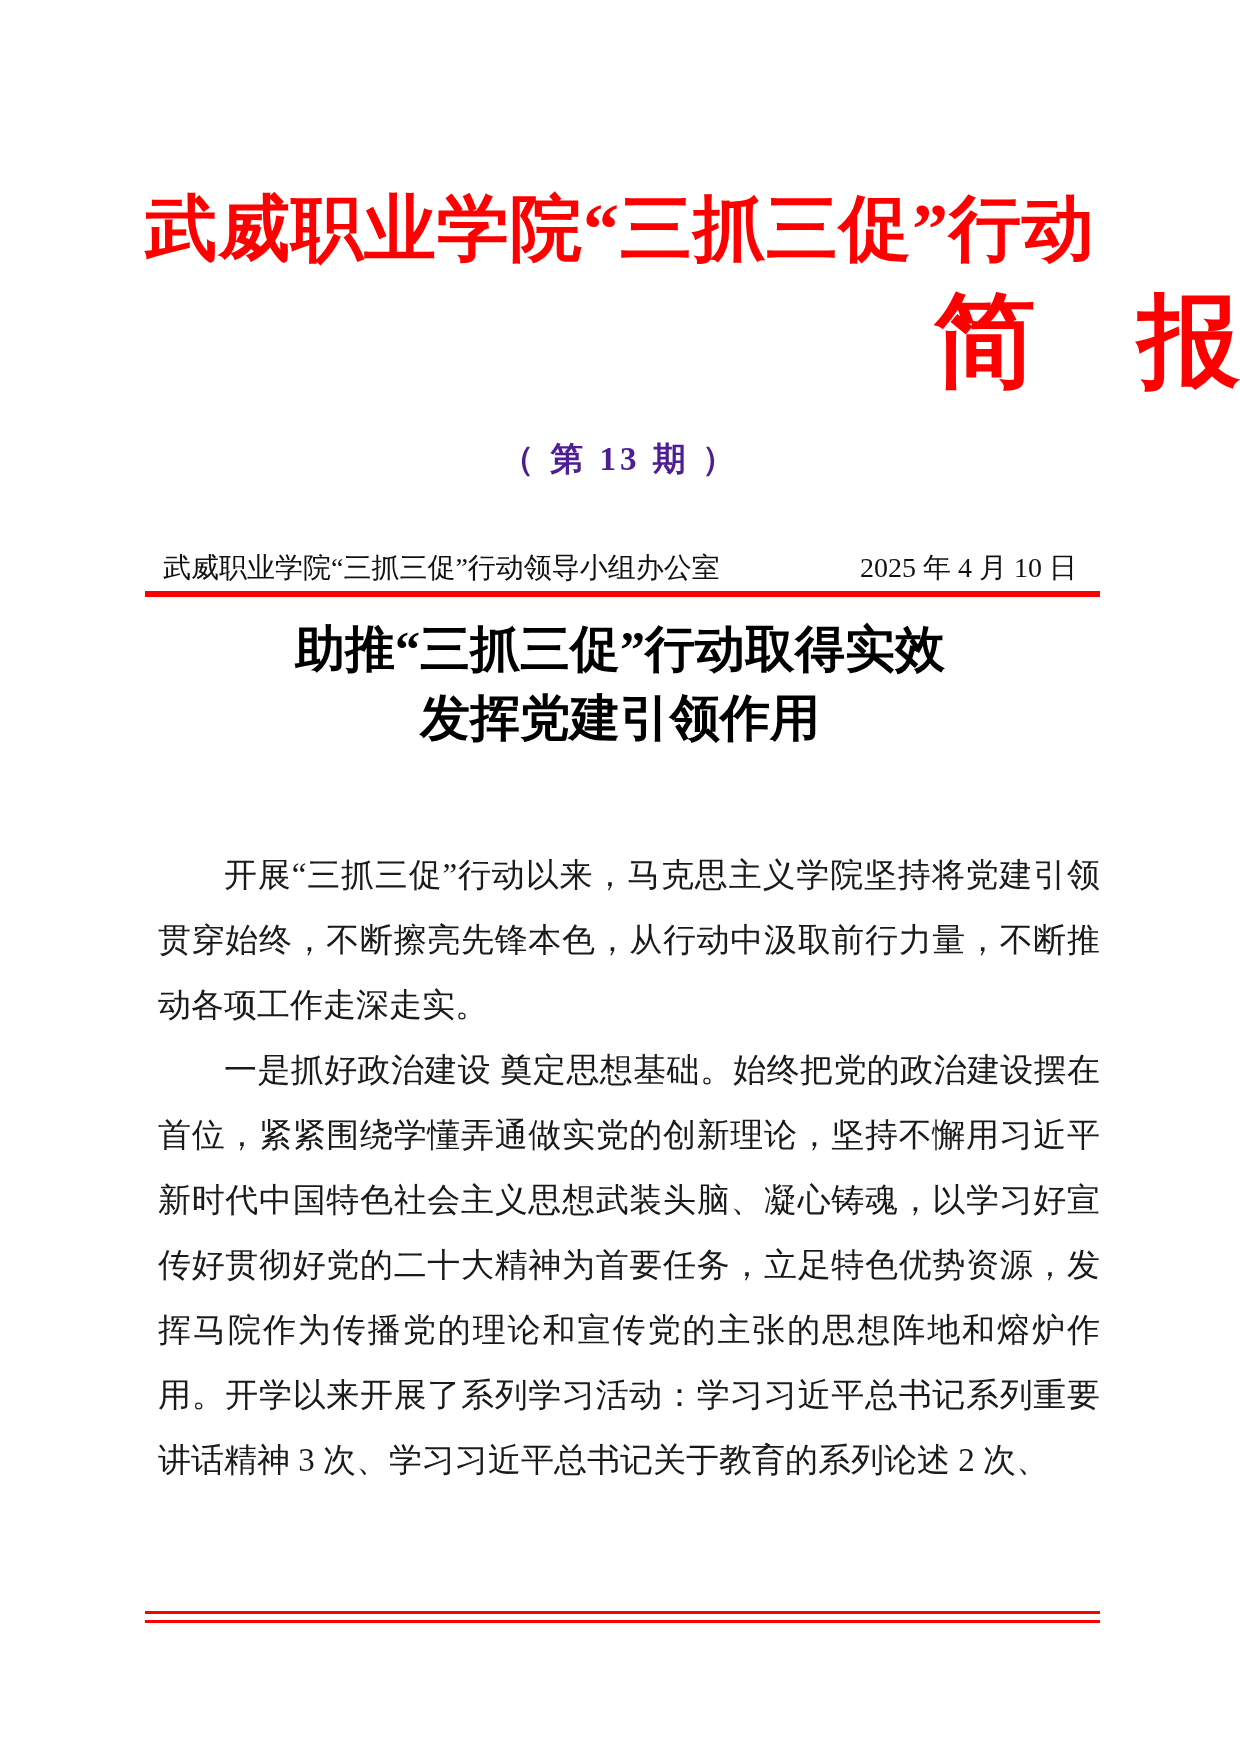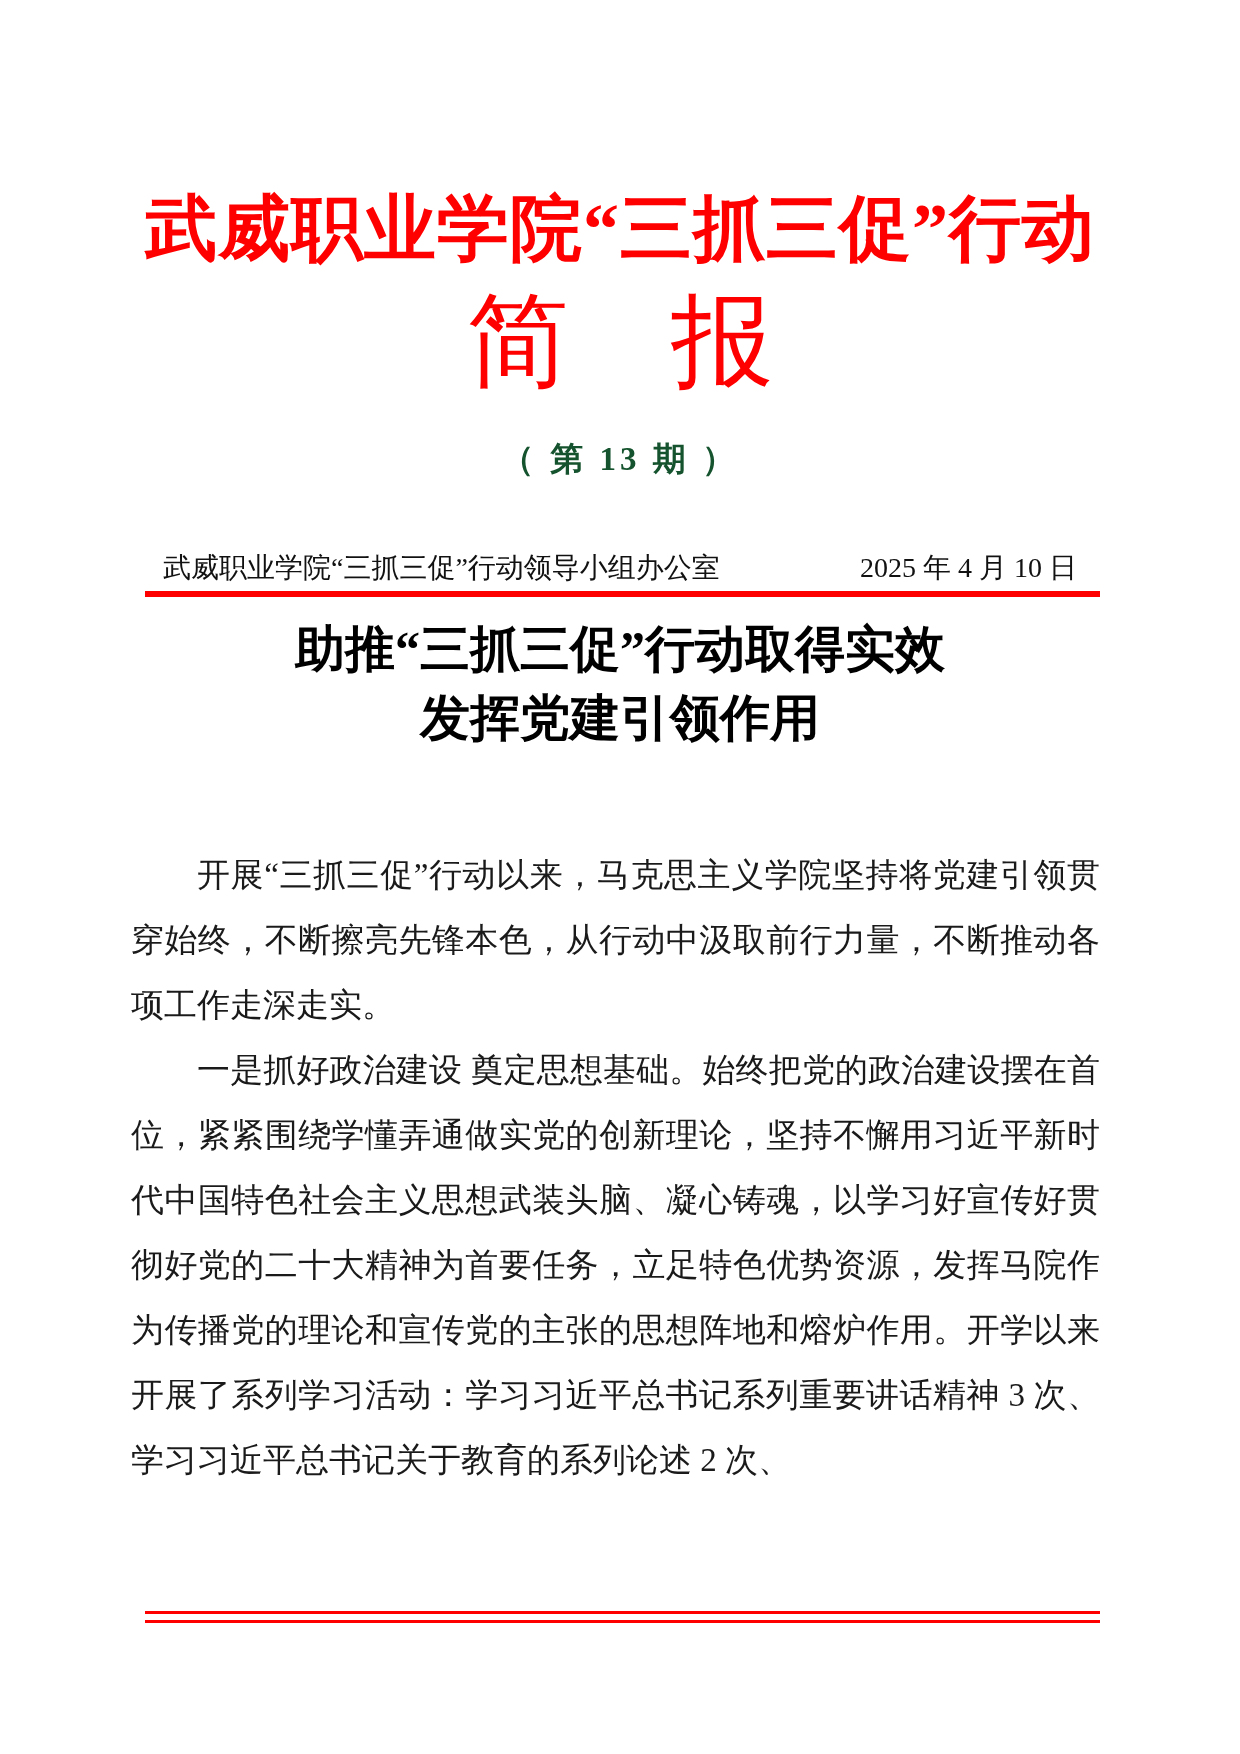--- a/index.html
+++ b/index.html
@@ -27,36 +27,36 @@
     font-weight: bold;
     color: #ff0000;
     letter-spacing: 1px;
     white-space: nowrap;
   }
   .masthead-line2 {
     position: absolute;
     top: 283px;
     left: 0;
     right: 0;
-    text-align: center;
+    text-align: right;
     font-size: 102px;
     line-height: 1.15;
-    font-weight: normal;
+    font-weight: bold;
     color: #ff0000;
     white-space: nowrap;
   }
   .issue-line {
     position: absolute;
     top: 437px;
     left: 0;
     right: 0;
     text-align: center;
     font-size: 33px;
     font-weight: bold;
-    color: #14532d;
+    color: #4c1d95;
     letter-spacing: 4px;
     white-space: nowrap;
   }
   .header-row {
     position: absolute;
     top: 549px;
     left: 163px;
     right: 163px;
     display: flex;
     justify-content: space-between;
@@ -80,21 +80,21 @@
     right: 0;
     text-align: center;
     font-size: 50px;
     line-height: 69px;
     font-weight: bold;
     color: #000000;
   }
   .article-body {
     position: absolute;
     top: 843px;
-    left: 131px;
+    left: 158px;
     right: 140px;
     font-size: 33px;
     line-height: 65px;
     text-align: justify;
     color: #1a1a1a;
   }
   .article-body p {
     margin: 0;
     text-indent: 2em;
   }

